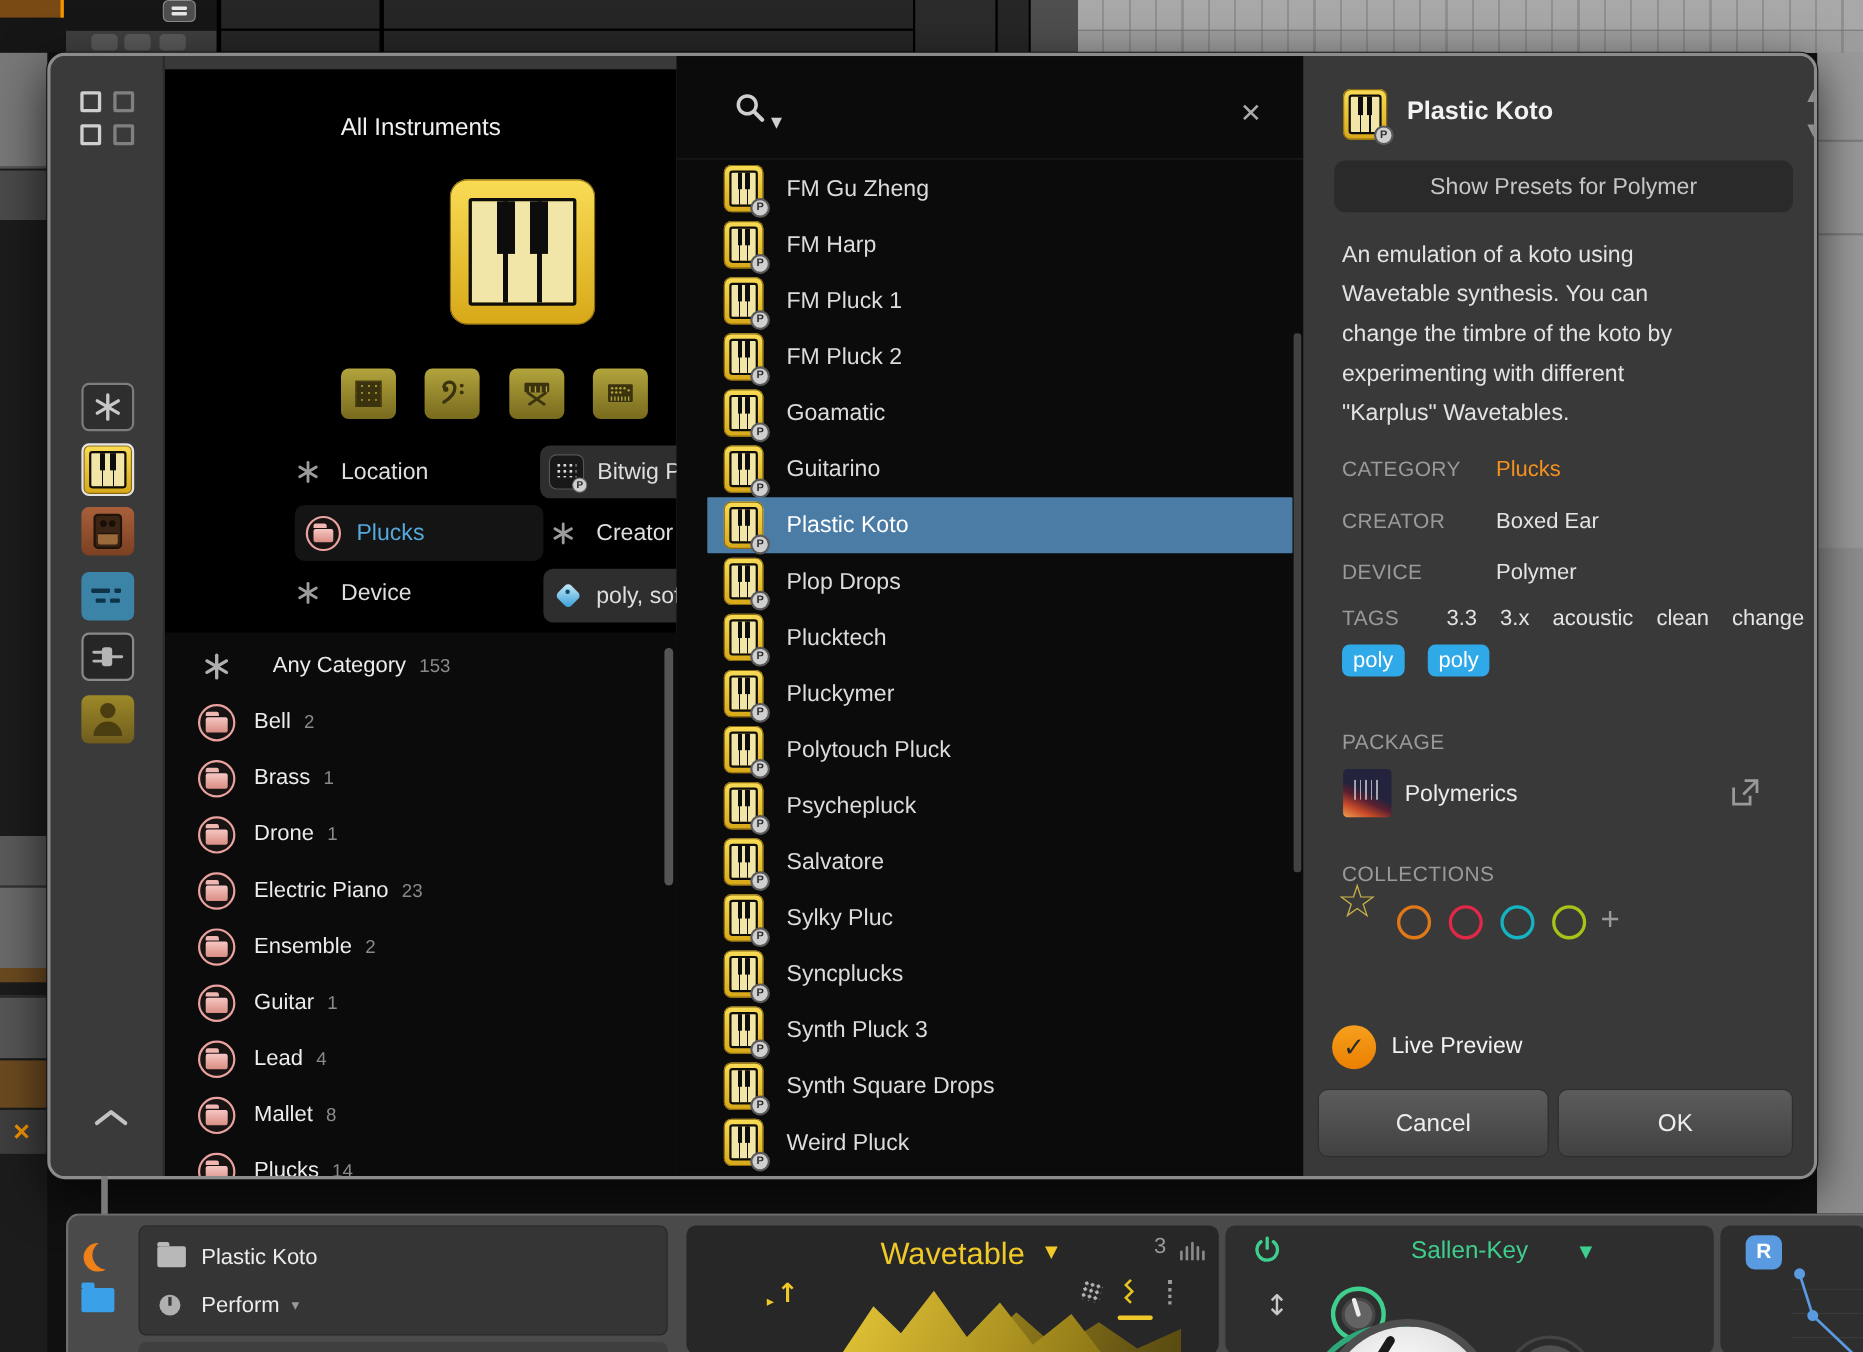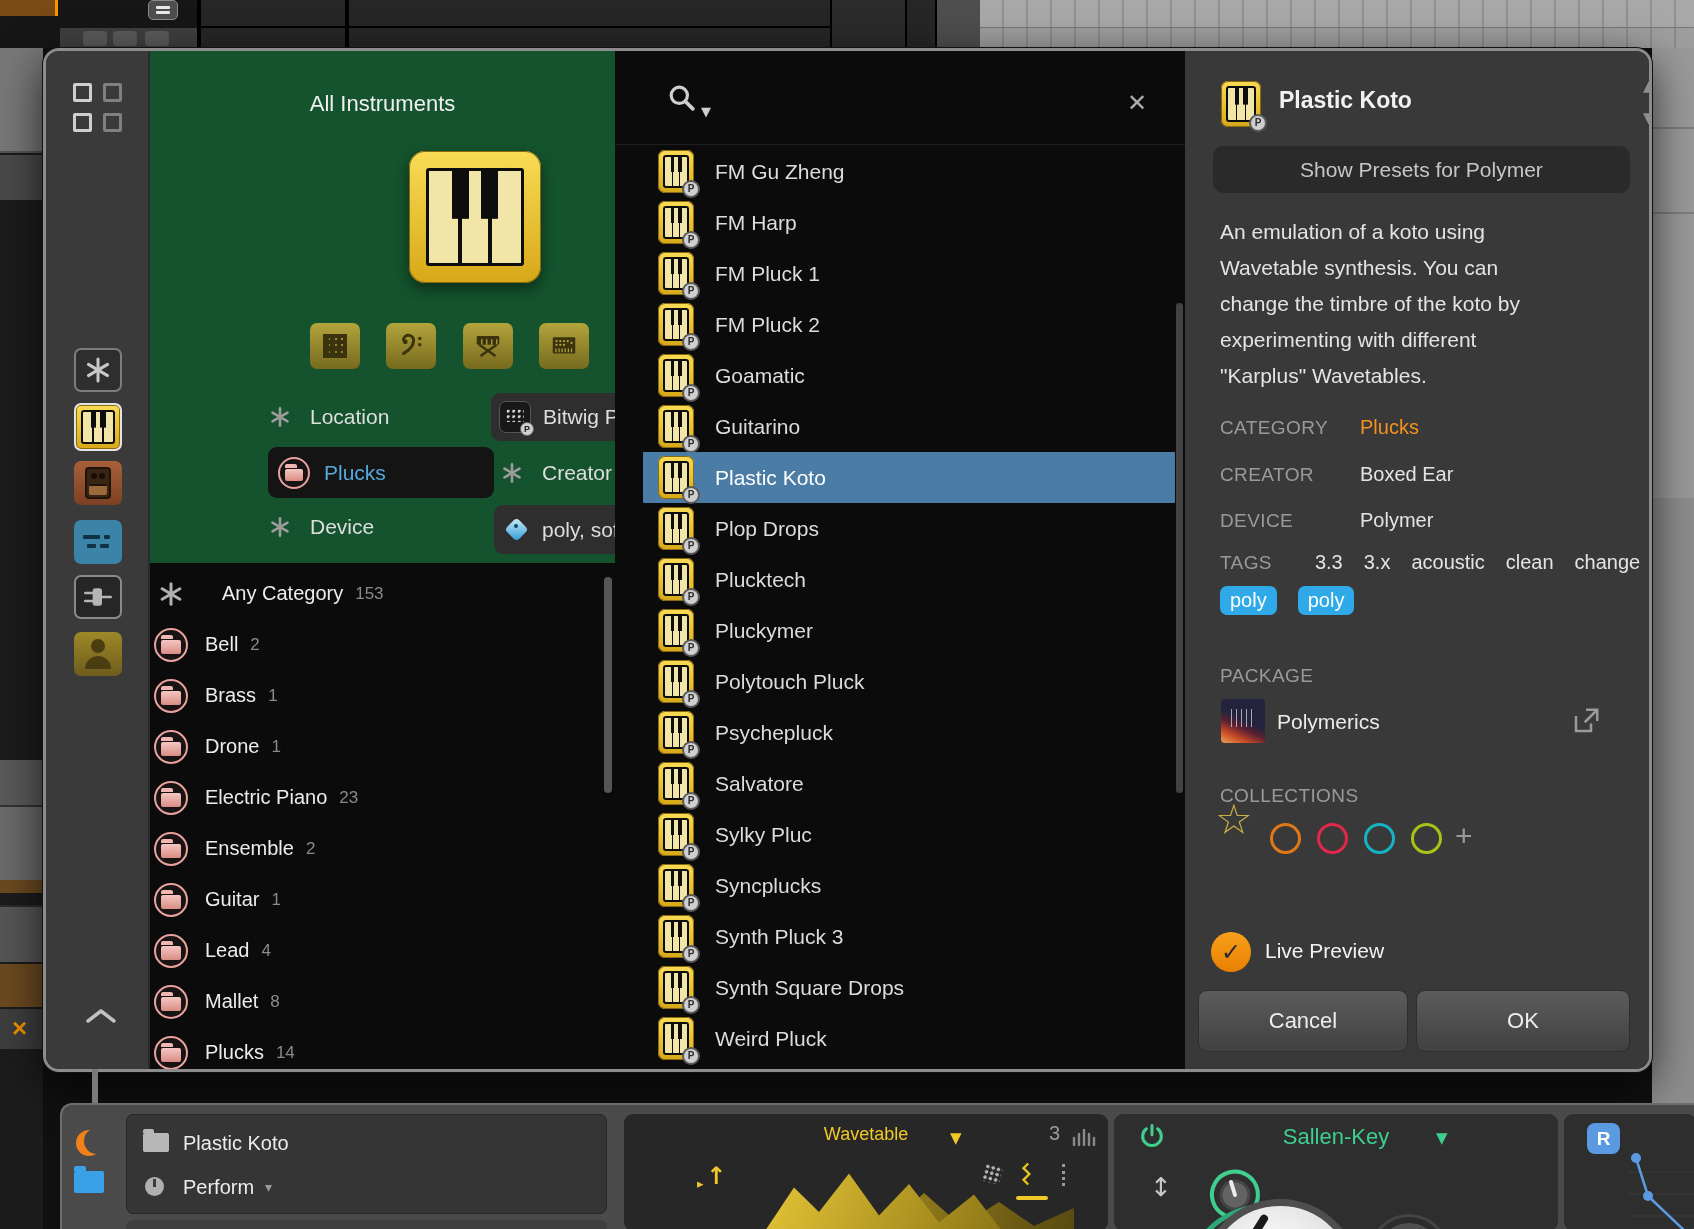--- a/index.html
+++ b/index.html
@@ -65,21 +65,21 @@
   .pkicon{position:relative;background:linear-gradient(180deg,#f9dc55,#d7a818);border-radius:7px;
           box-shadow:inset 0 0 0 1px #8a6a10;}
   .pkicon .keys{position:absolute;inset:5px;border:2px solid #0d0d0d;border-radius:3px;
     background:
       linear-gradient(90deg, rgba(0,0,0,0) 0 25%, #0d0d0d 25% 43%, rgba(0,0,0,0) 43% 57%, #0d0d0d 57% 75%, rgba(0,0,0,0) 75%) no-repeat 0 0 / 100% 52%,
       linear-gradient(90deg, #f2e5a8 0 31%, #0d0d0d 31% 35.5%, #f2e5a8 35.5% 64.5%, #0d0d0d 64.5% 69%, #f2e5a8 69%);}
   .pbadge{position:absolute;right:-6px;bottom:-5px;width:18px;height:18px;border-radius:50%;background:#cfcfcf;
           border:2px solid #5a5a5a;color:#2e2e2e;font:700 10px/14px "Liberation Sans",sans-serif;text-align:center;}
 
   
-  .fcol{position:absolute;left:104px;top:0;width:465px;height:100%;background:#14532d;}
+  .fcol{position:absolute;left:104px;top:12px;width:465px;height:100%;background:#000000;}
   .f-title{position:absolute;left:0;top:40px;width:100%;text-align:center;font-size:22px;color:#f0f0f0;}
   .f-star{position:absolute;left:518px;top:30px;font-size:28px;color:#c8a838;}
   .bigpiano{position:absolute;left:259px;top:100px;width:132px;height:132px;border-radius:16px;
             box-shadow:0 6px 14px rgba(0,0,0,.45), inset 0 0 0 1px #8a6a10;}
   .bigpiano .keys{inset:17px;border-width:3px;}
   .sic{position:absolute;top:272px;width:50px;height:46px;border-radius:7px;
        background:linear-gradient(180deg,#b2a43c,#776a1e);display:flex;align-items:center;justify-content:center;}
   .gridglyph{width:24px;height:24px;background:
      repeating-linear-gradient(90deg,#3a330e 0 4.5px,rgba(0,0,0,0) 4.5px 6.3px),
      repeating-linear-gradient(0deg,#3a330e 0 4.5px,rgba(0,0,0,0) 4.5px 6.3px);
@@ -97,21 +97,21 @@
   .catfolder{position:relative;width:34px;height:34px;border-radius:50%;border:2px solid #e9a29e;background:#181414;flex:none;}
   .catfolder:before{content:"";position:absolute;left:5px;right:5px;top:10px;bottom:6px;border-radius:2px;
      background:linear-gradient(180deg,#f6c6c2,#d98d84);}
   .catfolder:after{content:"";position:absolute;left:5px;top:5px;width:12px;height:4px;border-radius:2px 2px 0 0;
      background:#f0b6b2;}
   .tagicon{position:relative;width:30px;height:30px;margin:0 10px 0 8px;flex:none;}
   .tagicon:before{content:"";position:absolute;left:6px;top:6px;width:17px;height:17px;border-radius:4px;
      transform:rotate(45deg);background:linear-gradient(135deg,#cfeef8,#2f9ad8);}
   .tagicon:after{content:"";position:absolute;left:12px;top:9px;width:4px;height:4px;border-radius:50%;background:#0c4a66;}
   .catarea{position:absolute;left:0;top:512px;width:465px;bottom:0;background:#0b0b0b;overflow:hidden;}
-  .catrow{position:relative;height:51px;display:flex;align-items:center;padding-left:4px;}
+  .catrow{position:relative;height:51px;display:flex;align-items:center;padding-left:30px;}
   .catrow .lab{font-size:20px;color:#ececec;margin-left:17px;}
   .catrow .cnt{font-size:17px;color:#8a8a8a;margin-left:12px;}
   .cat-scroll{position:absolute;right:3px;top:14px;width:8px;height:216px;background:#555;border-radius:4px;}
 
   
   .mcol{position:absolute;left:569px;top:0;width:570px;height:100%;background:#0b0b0b;}
   .m-search{position:absolute;left:0;top:0;width:100%;height:94px;border-bottom:1px solid #1f1f1f;}
   .m-x{position:absolute;left:512px;top:40px;font-size:24px;color:#ababab;line-height:1;font-weight:700;}
   .plist{position:absolute;left:0;top:95px;width:100%;}
   .prow{position:relative;height:51px;margin:0 10px 0 28px;display:flex;align-items:center;padding-left:15px;border-radius:1px;}
@@ -168,21 +168,21 @@
   .dev-head{position:absolute;left:64px;top:9px;width:481px;height:100px;background:#353535;border:1px solid #272727;border-radius:7px;}
   .gfold{position:absolute;left:16px;top:18px;width:26px;height:19px;background:#b8b8b8;border-radius:2px;}
   .gfold:before{content:"";position:absolute;left:0;top:-4px;width:11px;height:4px;background:#b8b8b8;border-radius:2px 2px 0 0;}
   .dev-name{position:absolute;left:56px;top:17px;font-size:20px;color:#ececec;}
   .clockico{position:absolute;left:18px;top:62px;width:19px;height:19px;border-radius:50%;background:#b0b0b0;}
   .clockico:after{content:"";position:absolute;left:8px;top:2px;width:3px;height:8px;background:#3a3a3a;}
   .dev-mode{position:absolute;left:56px;top:61px;font-size:20px;color:#ececec;}
   .dev-caret{position:absolute;left:138px;top:64px;font-size:14px;color:#9a9a9a;}
   .dev-box2{position:absolute;left:64px;top:115px;width:481px;height:11px;background:#3f3f3f;border-radius:7px 7px 0 0;}
   .wtbox{position:absolute;left:562px;top:9px;width:484px;height:117px;background:#272727;border-radius:9px;}
-  .wt-title{position:absolute;left:0;top:10px;width:100%;text-align:center;font-size:18px;color:#f0c828;}
+  .wt-title{position:absolute;left:0;top:10px;width:100%;text-align:center;font-size:28px;color:#f0c828;}
   .wt-caret{position:absolute;left:326px;top:15px;font-size:15px;color:#f0c828;}
   .wt-voices{position:absolute;left:425px;top:8px;font-size:20px;color:#9a9a9a;}
   .wt-arrow{position:absolute;left:73px;top:52px;color:#f0c828;}
   .wt-arrow .tri{position:absolute;left:0;top:10px;font-size:13px;}
   .wt-arrow .up{position:absolute;left:9px;top:-4px;font-size:24px;font-weight:700;}
   .wt-dots{position:absolute;left:360px;top:52px;width:17px;height:17px;
      background:radial-gradient(circle at 2px 2px,#b4b4b4 1.6px,rgba(0,0,0,0) 1.8px) 0 0/5.5px 5.5px;transform:rotate(15deg);}
   .wt-und{position:absolute;left:392px;top:82px;width:32px;height:4px;background:#f0c828;border-radius:2px;}
   .wt-dash{position:absolute;left:438px;top:50px;height:22px;border-left:3px dotted #9a9a9a;}
   .wt-art1{position:absolute;left:135px;top:56px;width:250px;height:70px;

